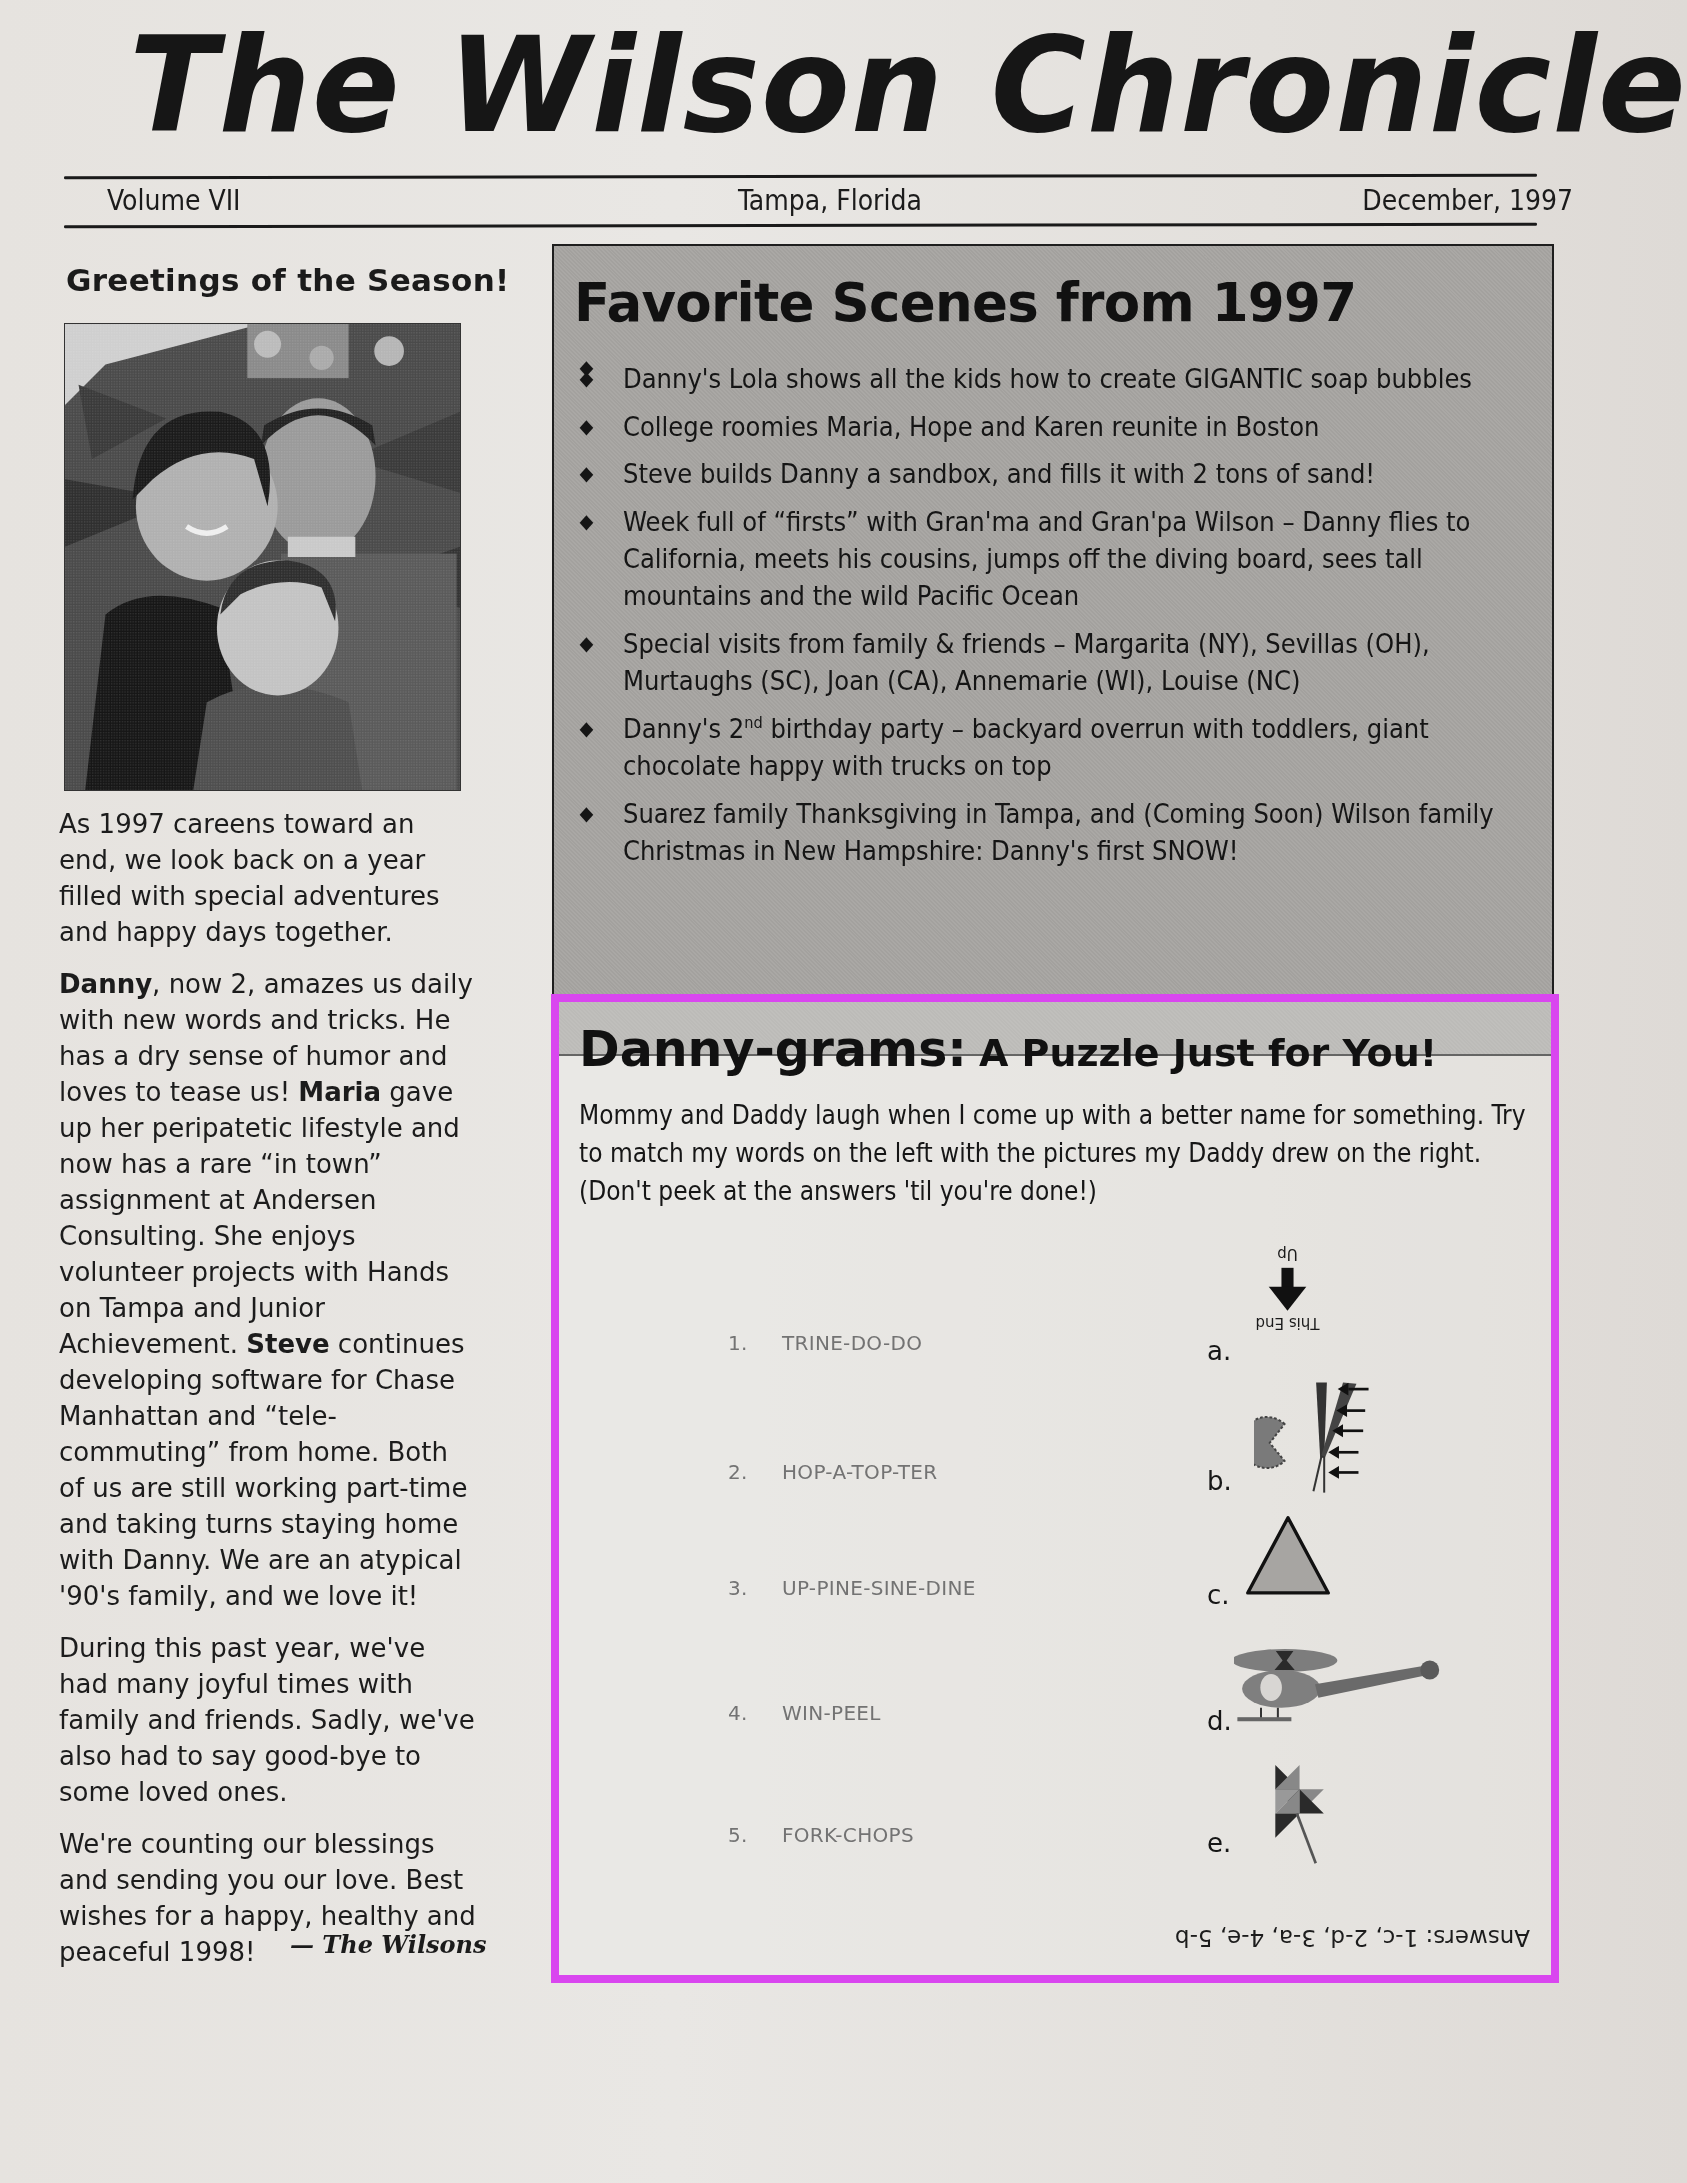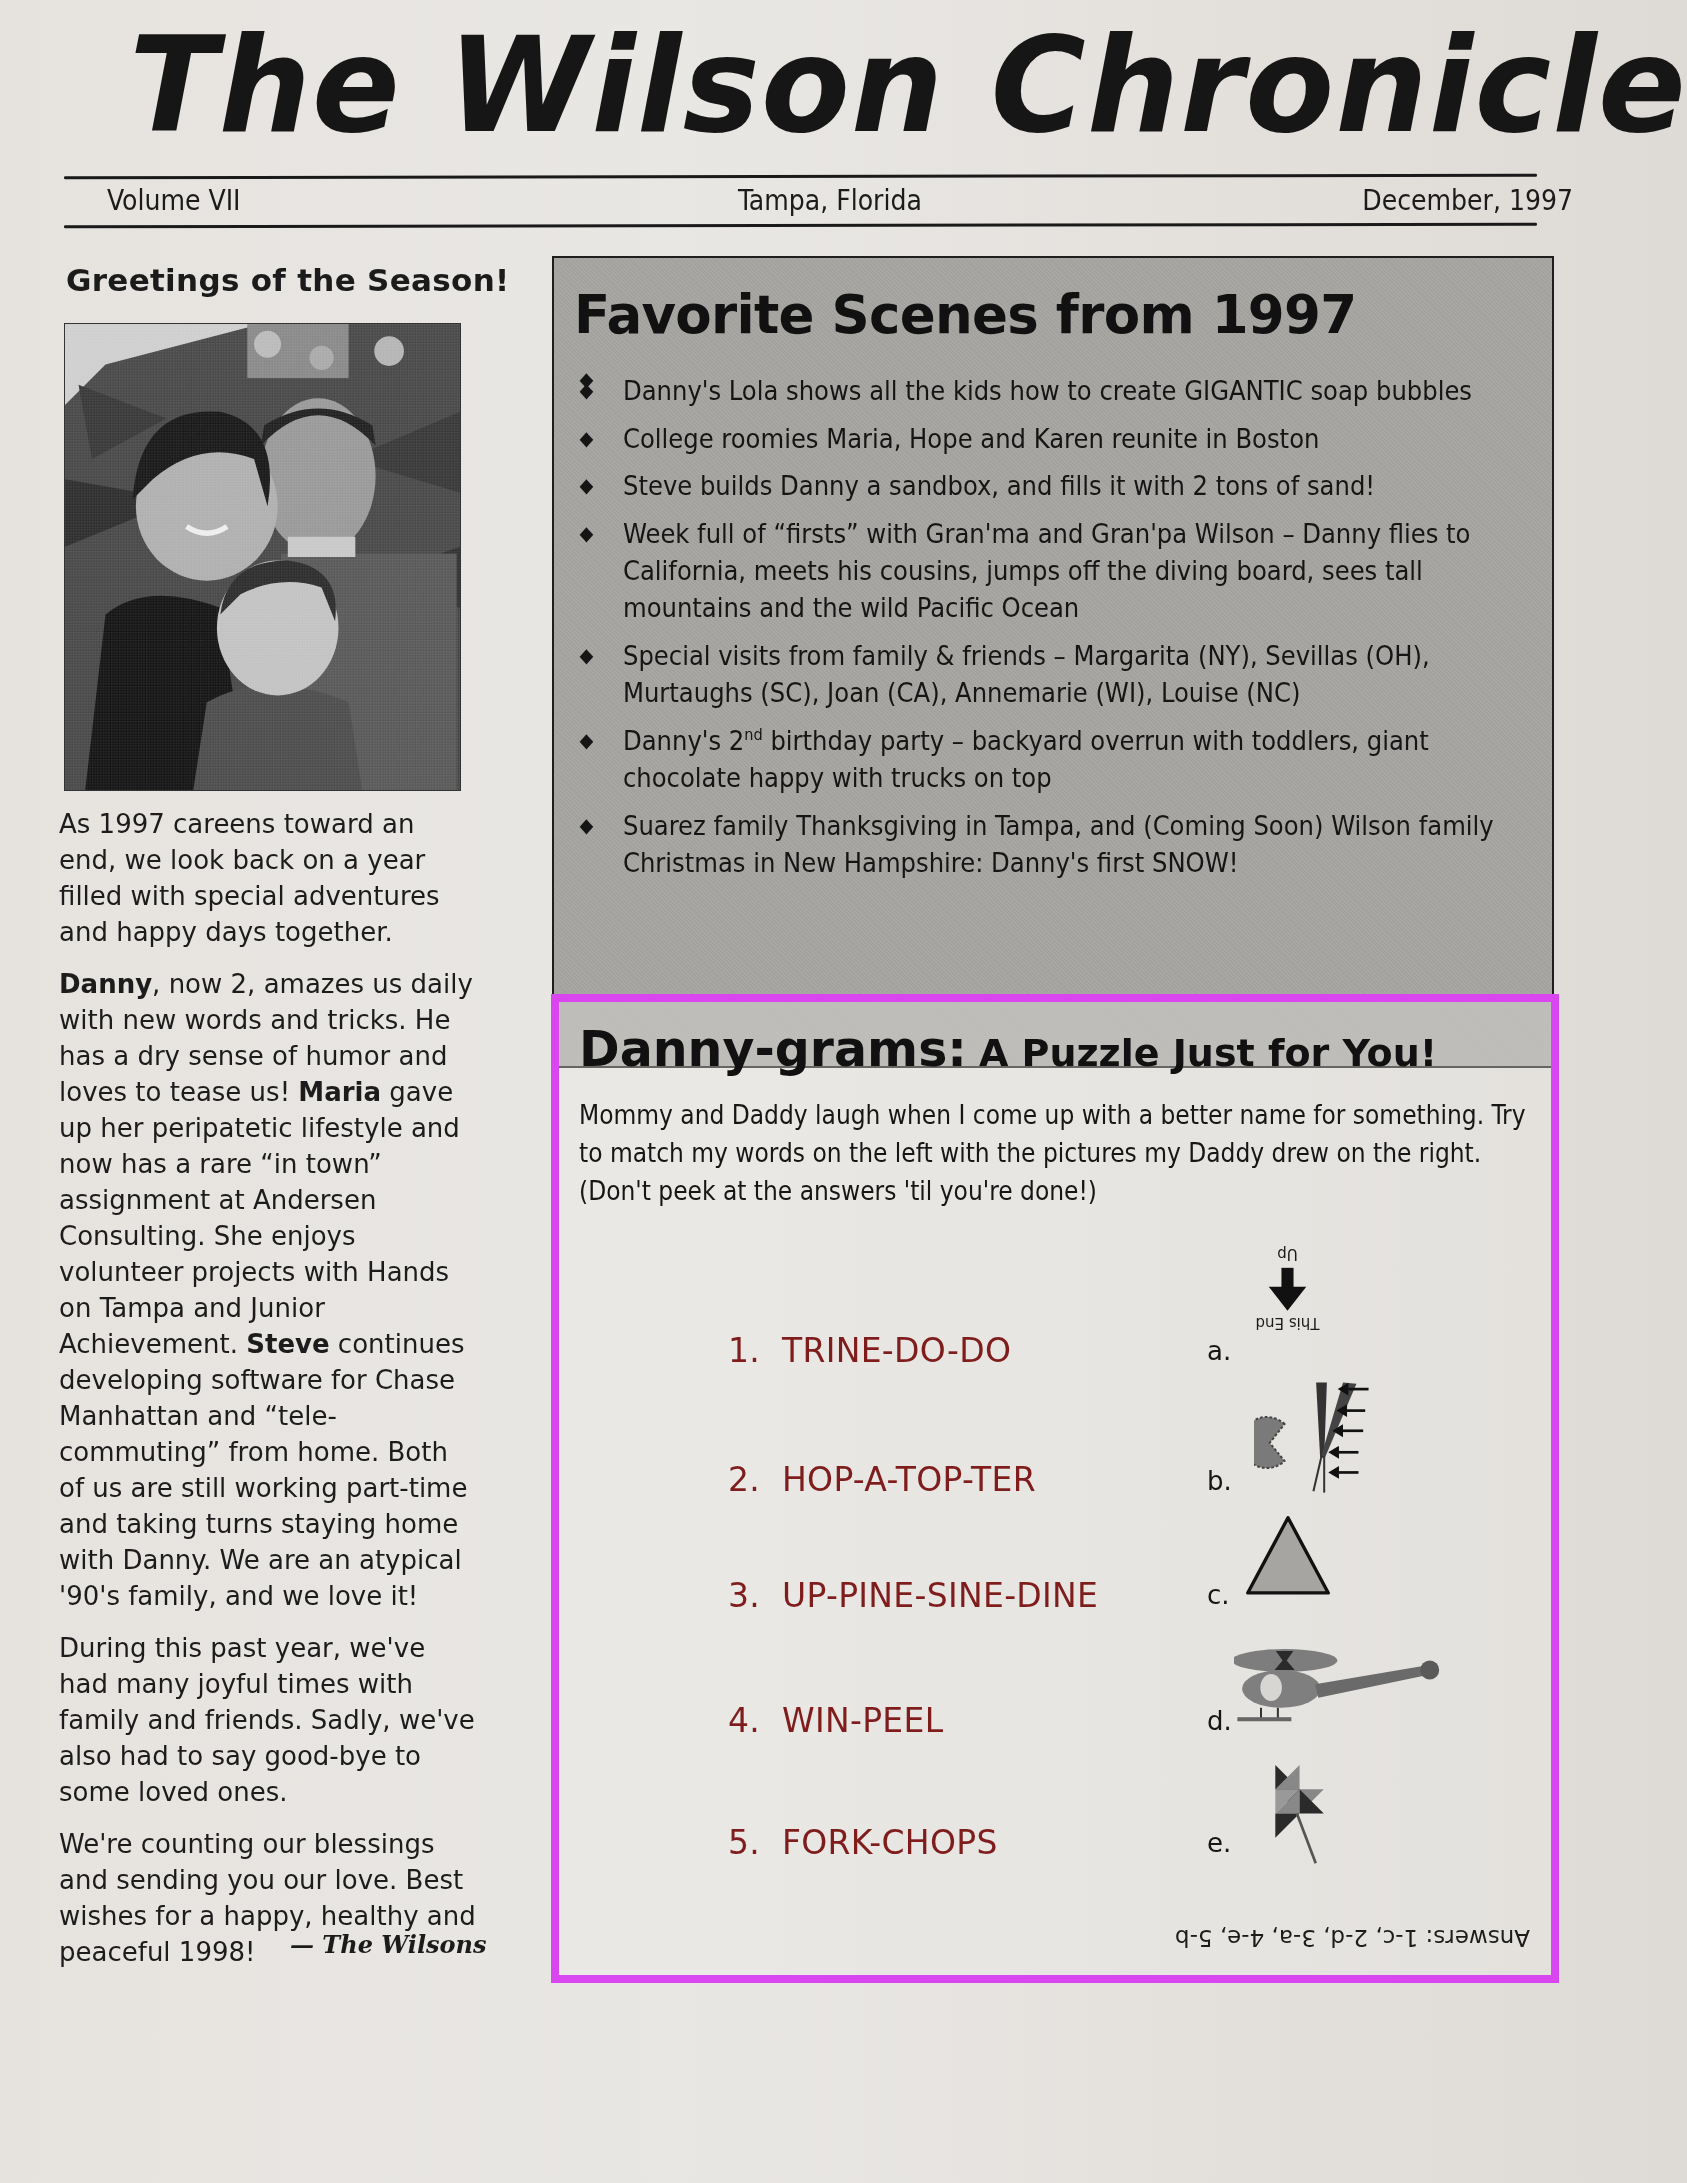--- a/index.html
+++ b/index.html
@@ -27,39 +27,39 @@
   .greet-heading { left:66px; top:262px; font-size:31px; font-weight:bold; white-space:nowrap; letter-spacing:0.3px; }
   .photo { left:64px; top:323px; width:395px; height:466px; overflow:hidden;
     background:#6b6b6b; border:0.7px solid #333; }
   .left-text { left:59px; top:806px; width:418px; font-size:26px; line-height:36px; color:#1c1c1c; }
   .left-text p { margin:0 0 16px 0; }
   .left-text b { font-weight:bold; }
   .signature { left:290px; top:1930px; width:175px; text-align:right; font-family:"DejaVu Serif", serif;
     font-style:italic; font-weight:bold; font-size:24px; white-space:nowrap; }
 
   
-  .scenes-box { left:552px; top:256px; width:1002px; height:812px;
+  .scenes-box { left:552px; top:244px; width:1002px; height:812px;
     background: repeating-linear-gradient(45deg, #aaa8a5 0px, #aaa8a5 1.3px, #a3a19e 1.3px, #a3a19e 2.7px);
     border:2px solid #1e1e1e; box-sizing:border-box; }
   .scenes-title { left:20px; top:26px; font-size:53px; font-weight:bold; letter-spacing:-0.7px; white-space:nowrap; color:#111; }
   .scenes-list { left:20px; top:103px; width:958px; margin:0; padding:0; list-style:none;
     font-family:"DejaVu Sans Condensed","DejaVu Sans", sans-serif; font-size:27px; line-height:37px; color:#151515; }
   .scenes-list li { position:relative; padding-left:49px; margin-bottom:10.8px; }
   .scenes-list .bullet { position:absolute; left:5.4px; top:0; font-size:20px; }
   sup { font-size:60%; line-height:0; }
 
   
   .puzzle-box { left:551px; top:994px; width:1008px; height:989px;
     border:8px solid #d946ef; box-sizing:border-box; background:rgba(236,234,231,0.35); }
   .puzzle-title { left:20px; top:19px; white-space:nowrap; color:#111; }
   .puzzle-title .main { font-size:49px; font-weight:bold; }
   .puzzle-title .sub { font-size:38px; font-weight:bold; margin-left:12px; }
   .puzzle-intro { left:20px; top:94px; width:958px; font-family:"DejaVu Sans Condensed","DejaVu Sans", sans-serif;
     font-size:26px; line-height:38px; color:#161616; }
-  .word { position:absolute; left:169px; font-size:33px; white-space:nowrap; color:#7f1d1d; letter-spacing:0.3px; }
+  .word { position:absolute; left:169px; font-size:20px; white-space:nowrap; color:#737373; letter-spacing:0.3px; }
   .word .num { display:inline-block; width:54px; }
   .pic-label { position:absolute; left:648px; font-size:26px; color:#161616; }
   .pic { position:absolute; }
   .answers { left:634px; top:923px; width:337px; font-size:23px; white-space:nowrap; text-align:left;
     transform: rotate(180deg); color:#1c1c1c; }
 </style>
 </head>
 <body>
 
 <div class="abs masthead-title">The Wilson Chronicle</div>

